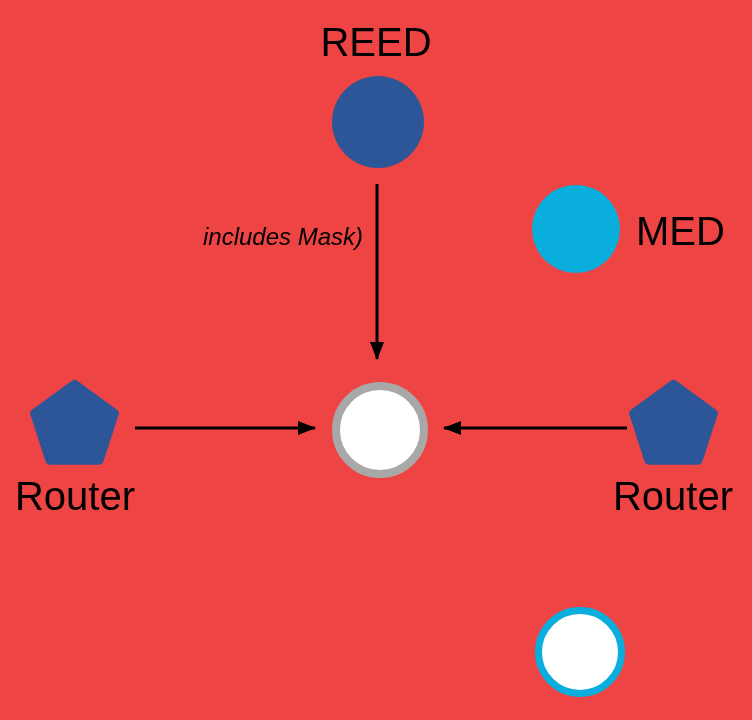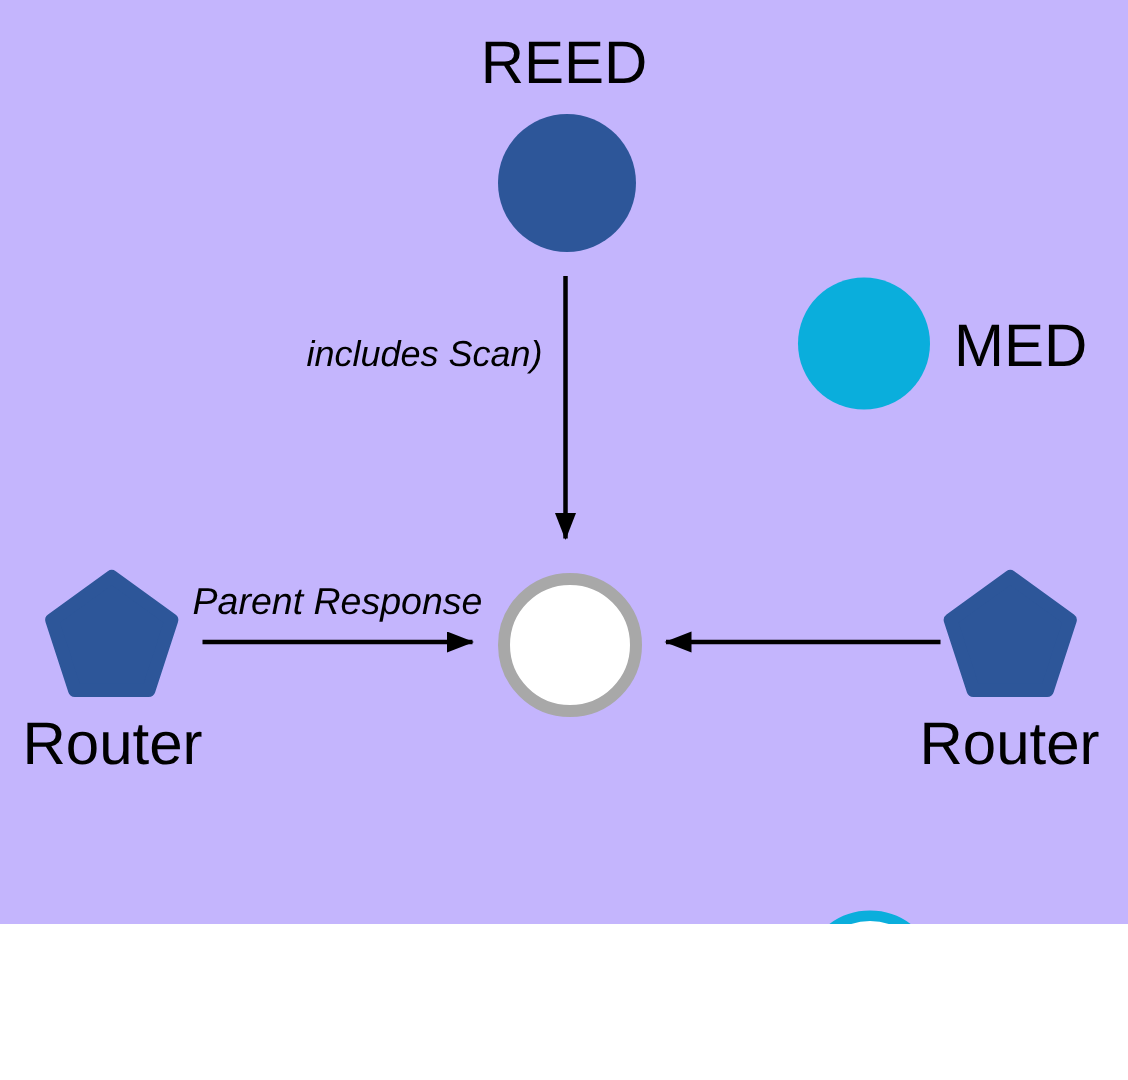--- a/index.html
+++ b/index.html
@@ -3,22 +3,22 @@
 <meta charset="utf-8">
 <style>
   html, body {
     margin: 0;
     padding: 0;
     background: #ffffff;
   }
   #canvas {
     position: relative;
     width: 752px;
-    height: 616px;
-    background: #c4b5fd;
+    height: 720px;
+    background: #ef4444;
     font-family: "Liberation Sans", sans-serif;
     color: #000;
     overflow: hidden;
   }
   .abs { position: absolute; }
 
   .node-label {
     font-size: 40px;
     line-height: 40px;
     color: #000;
@@ -98,34 +98,33 @@
     </defs>
     <line class="arrow-line" x1="377" y1="184" x2="377" y2="359" marker-end="url(#ah)"></line>
     <line class="arrow-line" x1="135" y1="428" x2="315" y2="428" marker-end="url(#ah)"></line>
     <line class="arrow-line" x1="627" y1="428" x2="444" y2="428" marker-end="url(#ah)"></line>
   </svg>
 
   <div id="reed-label" class="abs node-label centered">REED</div>
   <div id="reed-circle" class="abs circle"></div>
 
   <div id="scan-mask-note" class="abs edge-label centered">
-    <div>includes Scan)</div>
+    <div>includes Mask)</div>
   </div>
 
   <div id="med-circle" class="abs circle"></div>
   <div id="med-label" class="abs node-label">MED</div>
 
   <div id="center-circle" class="abs circle"></div>
 
   <svg id="pentagon-left" class="abs pentagon-svg" width="95" height="91" viewBox="-2 -2 104 100" xmlns="http://www.w3.org/2000/svg">
     <polygon class="pentagon-shape" points="50,4 6.26,35.8 22.96,87.2 77.04,87.2 93.74,35.8"></polygon>
   </svg>
   <div id="router-left-label" class="abs node-label centered">Router</div>
 
-  <div id="parent-response-label" class="abs edge-label centered">Parent Response</div>
 
   <svg id="pentagon-right" class="abs pentagon-svg" width="95" height="91" viewBox="-2 -2 104 100" xmlns="http://www.w3.org/2000/svg">
     <polygon class="pentagon-shape" points="50,4 6.26,35.8 22.96,87.2 77.04,87.2 93.74,35.8"></polygon>
   </svg>
   <div id="router-right-label" class="abs node-label centered">Router</div>
 
   <div id="sed-circle" class="abs circle"></div>
 
 </div>
 

